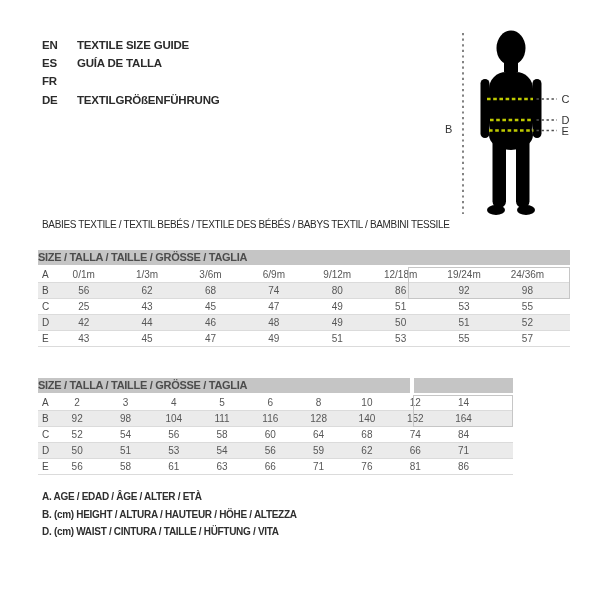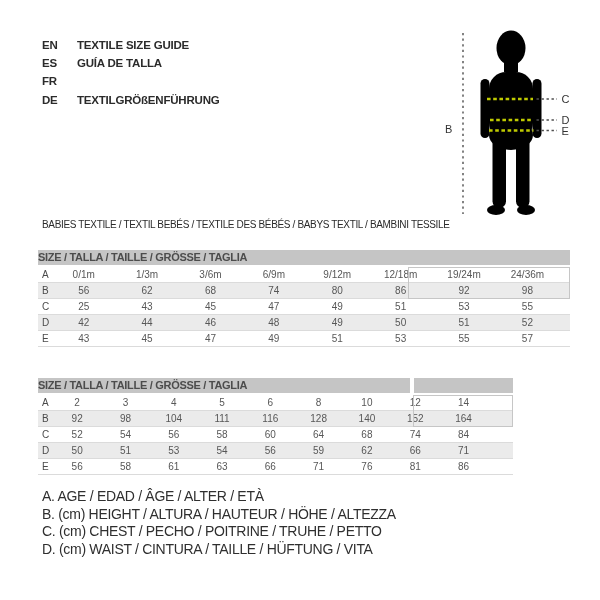--- a/index.html
+++ b/index.html
@@ -34,21 +34,21 @@
   .trow:nth-child(2),.trow:nth-child(4){background:#ebebeb;}
   .trow .rl{padding-left:4px;color:#4a4a4a;text-align:left;}
   .trow .v{text-align:center;}
   
   .outline{position:absolute;border:1px solid #c6c6c6;box-sizing:border-box;background:transparent;}
   .b-out{left:370px;top:17px;width:162px;height:32px;}
   .c-out{left:375px;top:17px;width:100px;height:32px;}
   .notch{position:absolute;left:372px;top:0;width:4px;height:15px;background:#ffffff;}
   
   .legend{position:absolute;left:42px;top:488px;}
-  .legend-row{height:17.5px;line-height:17.5px;font-size:14px;font-weight:400;
+  .legend-row{height:17.5px;line-height:17.5px;font-size:10px;font-weight:700;
     letter-spacing:-0.3px;color:#2f2f2f;white-space:nowrap;}
 </style>
 </head>
 <body>
 
 <div class="page">
 
   <div class="languages" id="languages">
       <div class="lang-row">
         <span class="code">EN</span>
@@ -228,17 +228,16 @@
           <span class="v">86</span>
         </div>
       </div>
     <div class="notch"></div>
     <div class="outline c-out"></div>
   </div>
 
   <div class="legend" id="legend">
       <div class="legend-row">A. AGE / EDAD / ÂGE / ALTER / ETÀ</div>
       <div class="legend-row">B. (cm) HEIGHT / ALTURA / HAUTEUR / HÖHE / ALTEZZA</div>
-      <div class="legend-row">C. (cm) CHEST / PECHO / POITRINE / TRUHE / PETTO</div>
       <div class="legend-row">D. (cm) WAIST / CINTURA / TAILLE / HÜFTUNG / VITA</div>
     </div>
 
 </div>
 
 </body></html>

